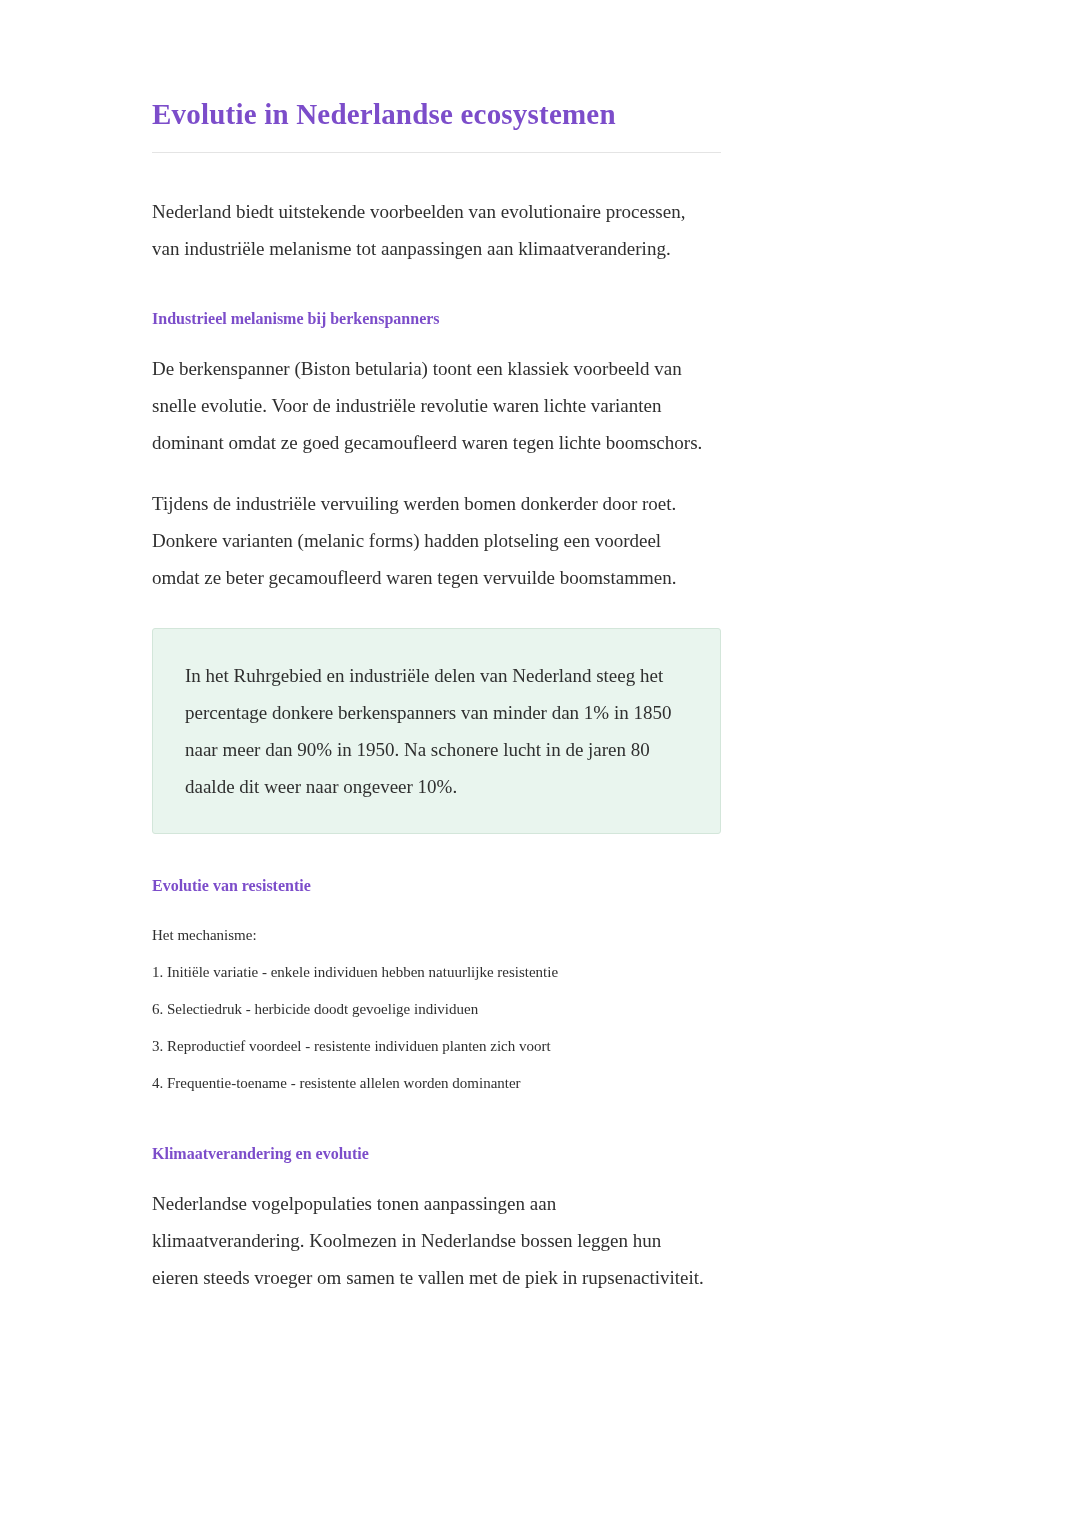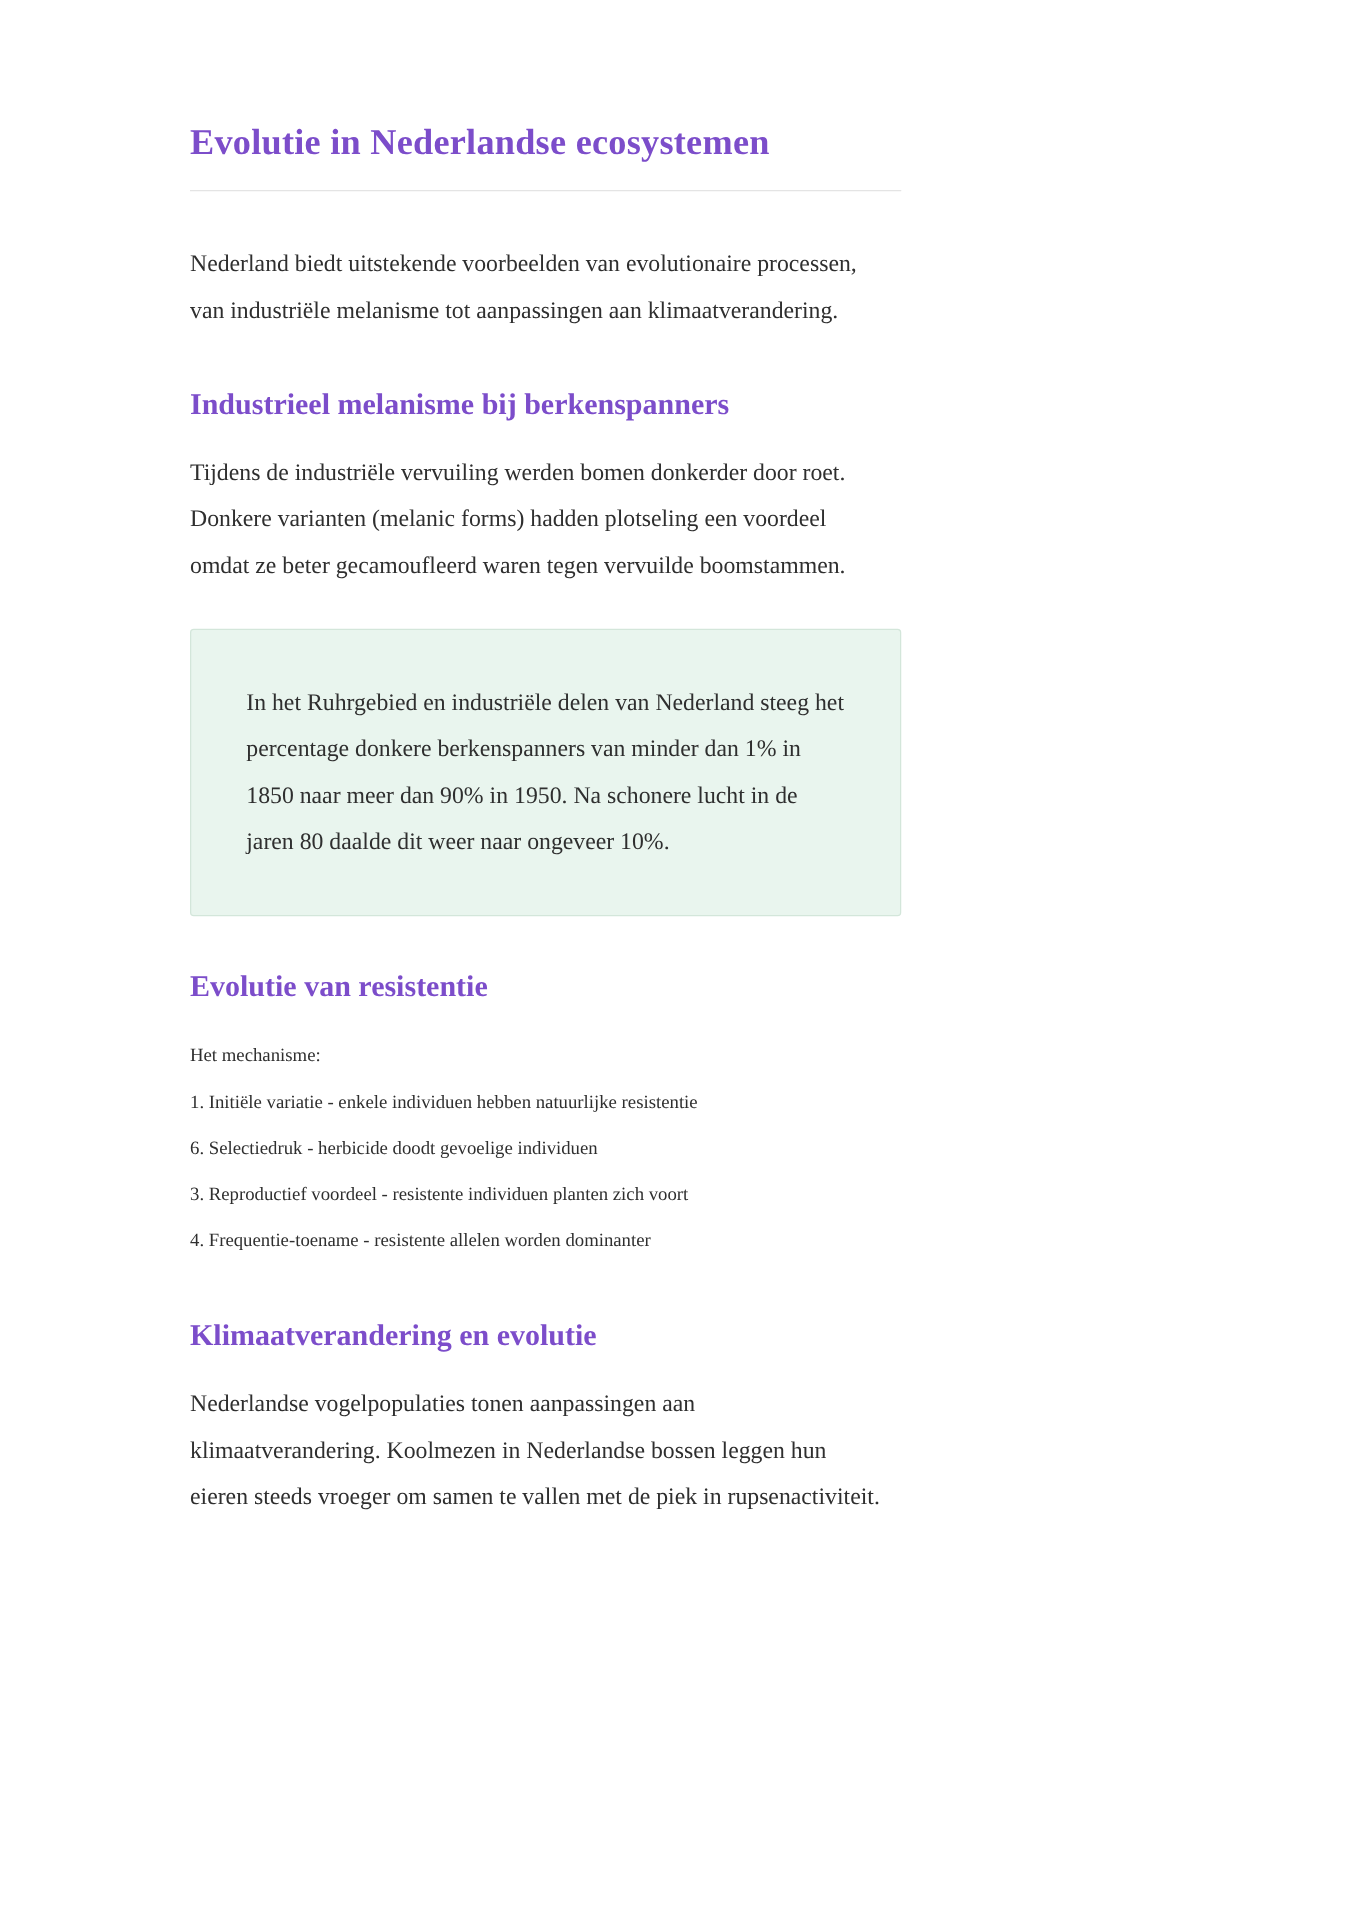--- a/index.html
+++ b/index.html
@@ -31,34 +31,34 @@
     border-top: 1px solid #e4e4e4;
     margin: 0 0 40px 0;
   }
   p.body-text {
     font-size: 19px;
     line-height: 37px;
     margin: 0 16px 24px 0;
   }
   h2.section-heading {
     margin: 42px 0 20px 0;
-    font-size: 24px;
+    font-size: 16px;
     line-height: 1.3;
     font-weight: 700;
     color: #7c4dca;
   }
   .callout {
     background: #e9f5ee;
     border: 1px solid #d3e6da;
     border-radius: 3px;
     padding: 24px 28px;
     margin: 32px 0 10px 0;
   }
   .callout p.body-text {
-    margin: 16px;
+    margin: 4px;
   }
   .list-block {
     font-size: 15px;
     line-height: 37px;
     margin: 16px 0 24px 0;
   }
   .list-block .list-line {
     display: block;
   }
 </style>
@@ -68,20 +68,21 @@
 <div class="page">
 
   <h1 class="doc-title">Evolutie in Nederlandse ecosystemen</h1>
 
   <hr class="title-divider">
 
   <p class="body-text">Nederland biedt uitstekende voorbeelden van evolutionaire processen, van industriële melanisme tot aanpassingen aan klimaatverandering.</p>
 
   <h2 class="section-heading">Industrieel melanisme bij berkenspanners</h2>
 
+  <p class="body-text">De berkenspanner (Biston betularia) toont een klassiek voorbeeld van snelle evolutie. Voor de industriële revolutie waren lichte varianten dominant omdat ze goed gecamoufleerd waren tegen lichte boomschors.</p>
 
   <p class="body-text">Tijdens de industriële vervuiling werden bomen donkerder door roet. Donkere varianten (melanic forms) hadden plotseling een voordeel omdat ze beter gecamoufleerd waren tegen vervuilde boomstammen.</p>
 
   <div class="callout">
     <p class="body-text">In het Ruhrgebied en industriële delen van Nederland steeg het percentage donkere berkenspanners van minder dan 1% in 1850 naar meer dan 90% in 1950. Na schonere lucht in de jaren 80 daalde dit weer naar ongeveer 10%.</p>
   </div>
 
   <h2 class="section-heading">Evolutie van resistentie</h2>
 
 

